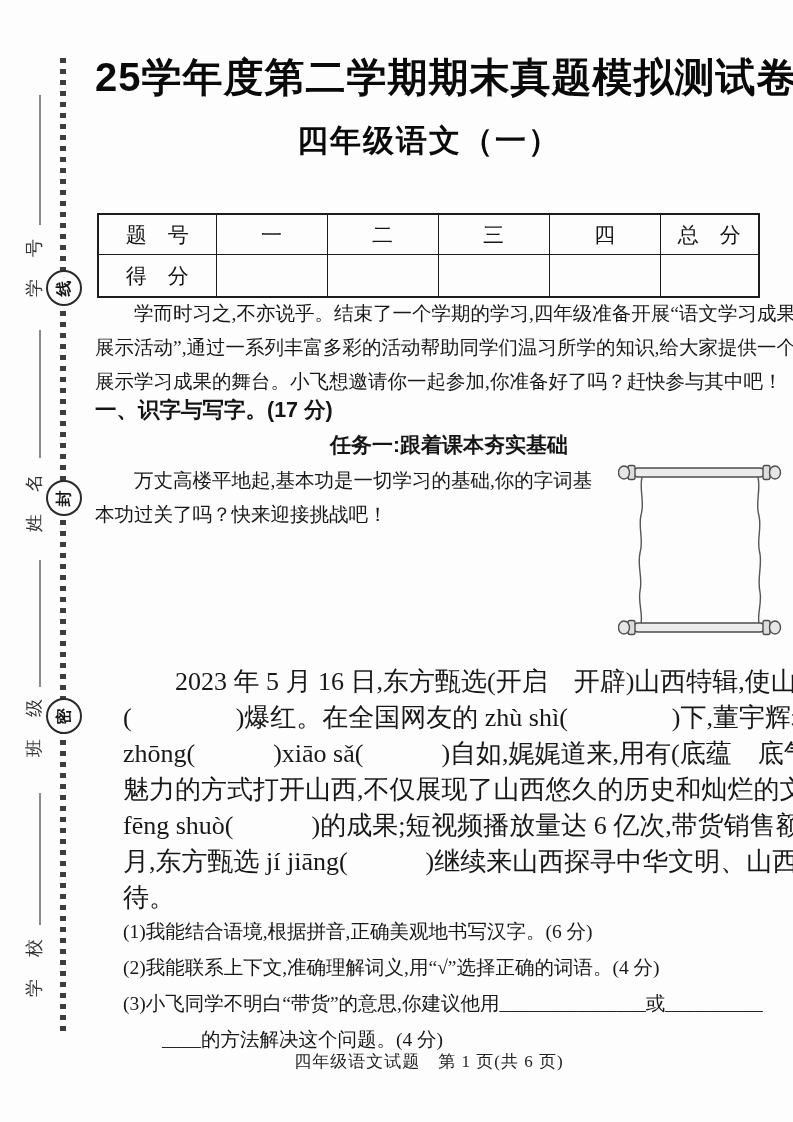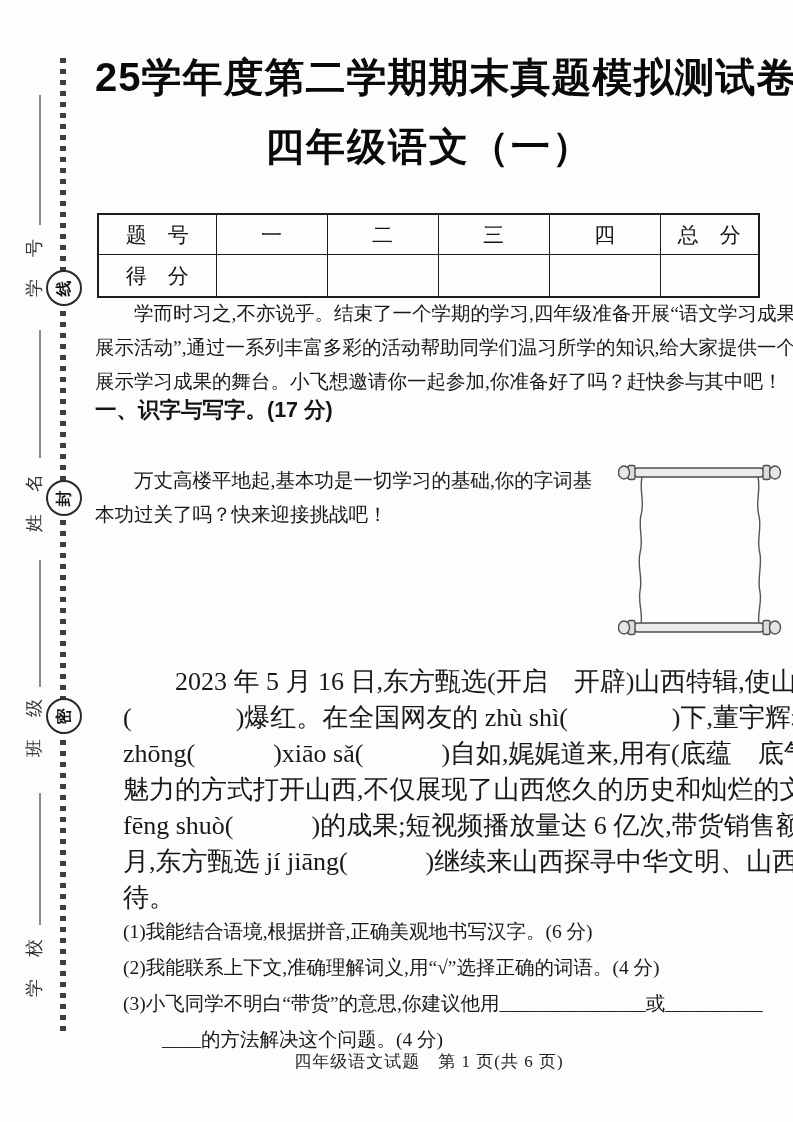--- a/index.html
+++ b/index.html
@@ -26,21 +26,21 @@
   .blank-line{position:absolute;left:39px;width:2px;background:#8a8a8a;}
   
   .content{position:absolute;left:95px;top:0;width:668px;height:1122px;}
   .title{
     position:absolute;top:50px;left:0;width:668px;text-align:center;margin:0;
     font-family:"Liberation Sans","DejaVu Sans",sans-serif;font-weight:bold;
     font-size:40px;letter-spacing:1px;color:#0a0a0a;white-space:nowrap;
   }
   .subtitle{
     position:absolute;top:120px;left:0;width:668px;text-align:center;margin:0;
-    font-weight:bold;font-size:39px;letter-spacing:2px;color:#0a0a0a;white-space:nowrap;
+    font-weight:bold;font-size:31px;letter-spacing:2px;color:#0a0a0a;white-space:nowrap;
   }
   .meta{
     position:absolute;top:167px;left:0;width:668px;text-align:center;
     font-size:23px;letter-spacing:1px;white-space:nowrap;
   }
   table.score{
     position:absolute;top:213px;left:2px;border-collapse:collapse;table-layout:fixed;
     border:2px solid #1c1c1c;
   }
   table.score td{
@@ -150,20 +150,21 @@
         <td></td>
       </tr>
     </tbody>
       </table>
 
     <div class="para lines intro">　　学而时习之,不亦说乎。结束了一个学期的学习,四年级准备开展“语文学习成果
 展示活动”,通过一系列丰富多彩的活动帮助同学们温习所学的知识,给大家提供一个
 展示学习成果的舞台。小飞想邀请你一起参加,你准备好了吗？赶快参与其中吧！</div>
 
     <div class="sec-head">一、识字与写字。(17 分)</div>
+    <div class="task-head">任务一:跟着课本夯实基础</div>
 
     <div class="para lines lead">　　万丈高楼平地起,基本功是一切学习的基础,你的字词基
 本功过关了吗？快来迎接挑战吧！</div>
 
 
 
     <div class="para lines passage">　　2023 年 5 月 16 日,东方甄选(开启　开辟)山西特辑,使山西在网络 chí xù
 (　　　　)爆红。在全国网友的 zhù shì(　　　　)下,董宇辉老师面对镜头,shǐ
 zhōng(　　　)xiāo sǎ(　　　)自如,娓娓道来,用有(底蕴　底气)、有文化、有
 魅力的方式打开山西,不仅展现了山西悠久的历史和灿烂的文化,而且取得了

